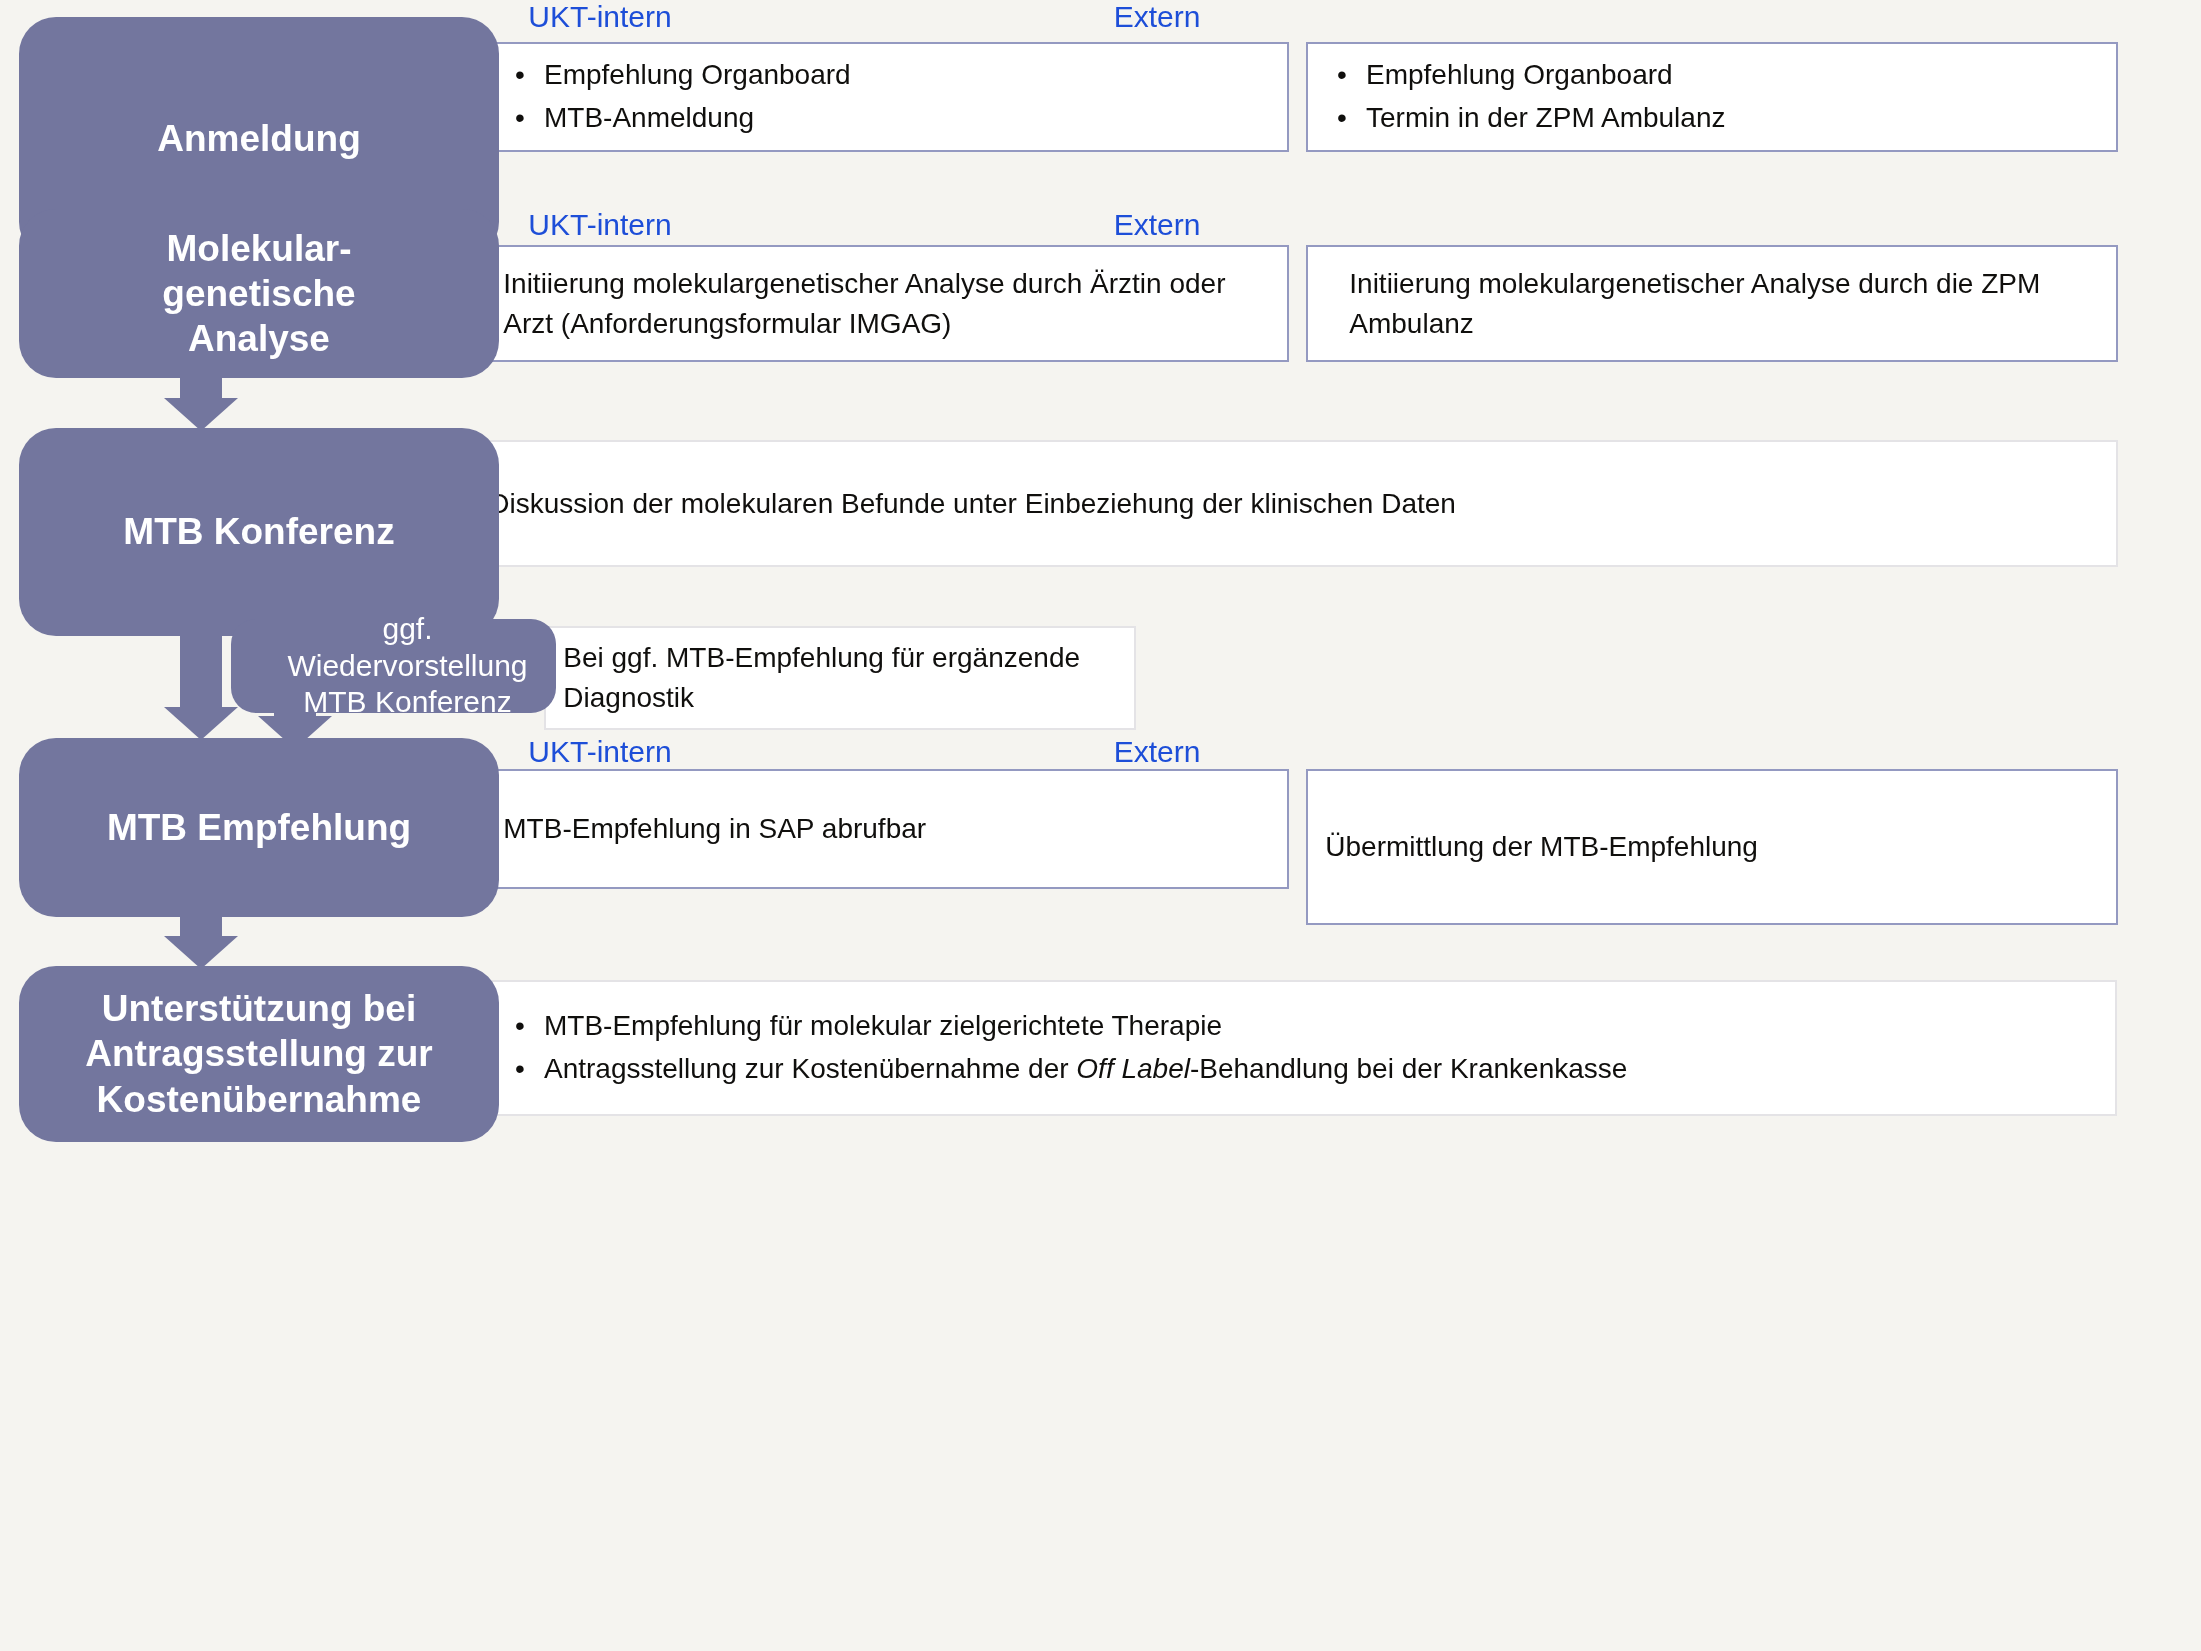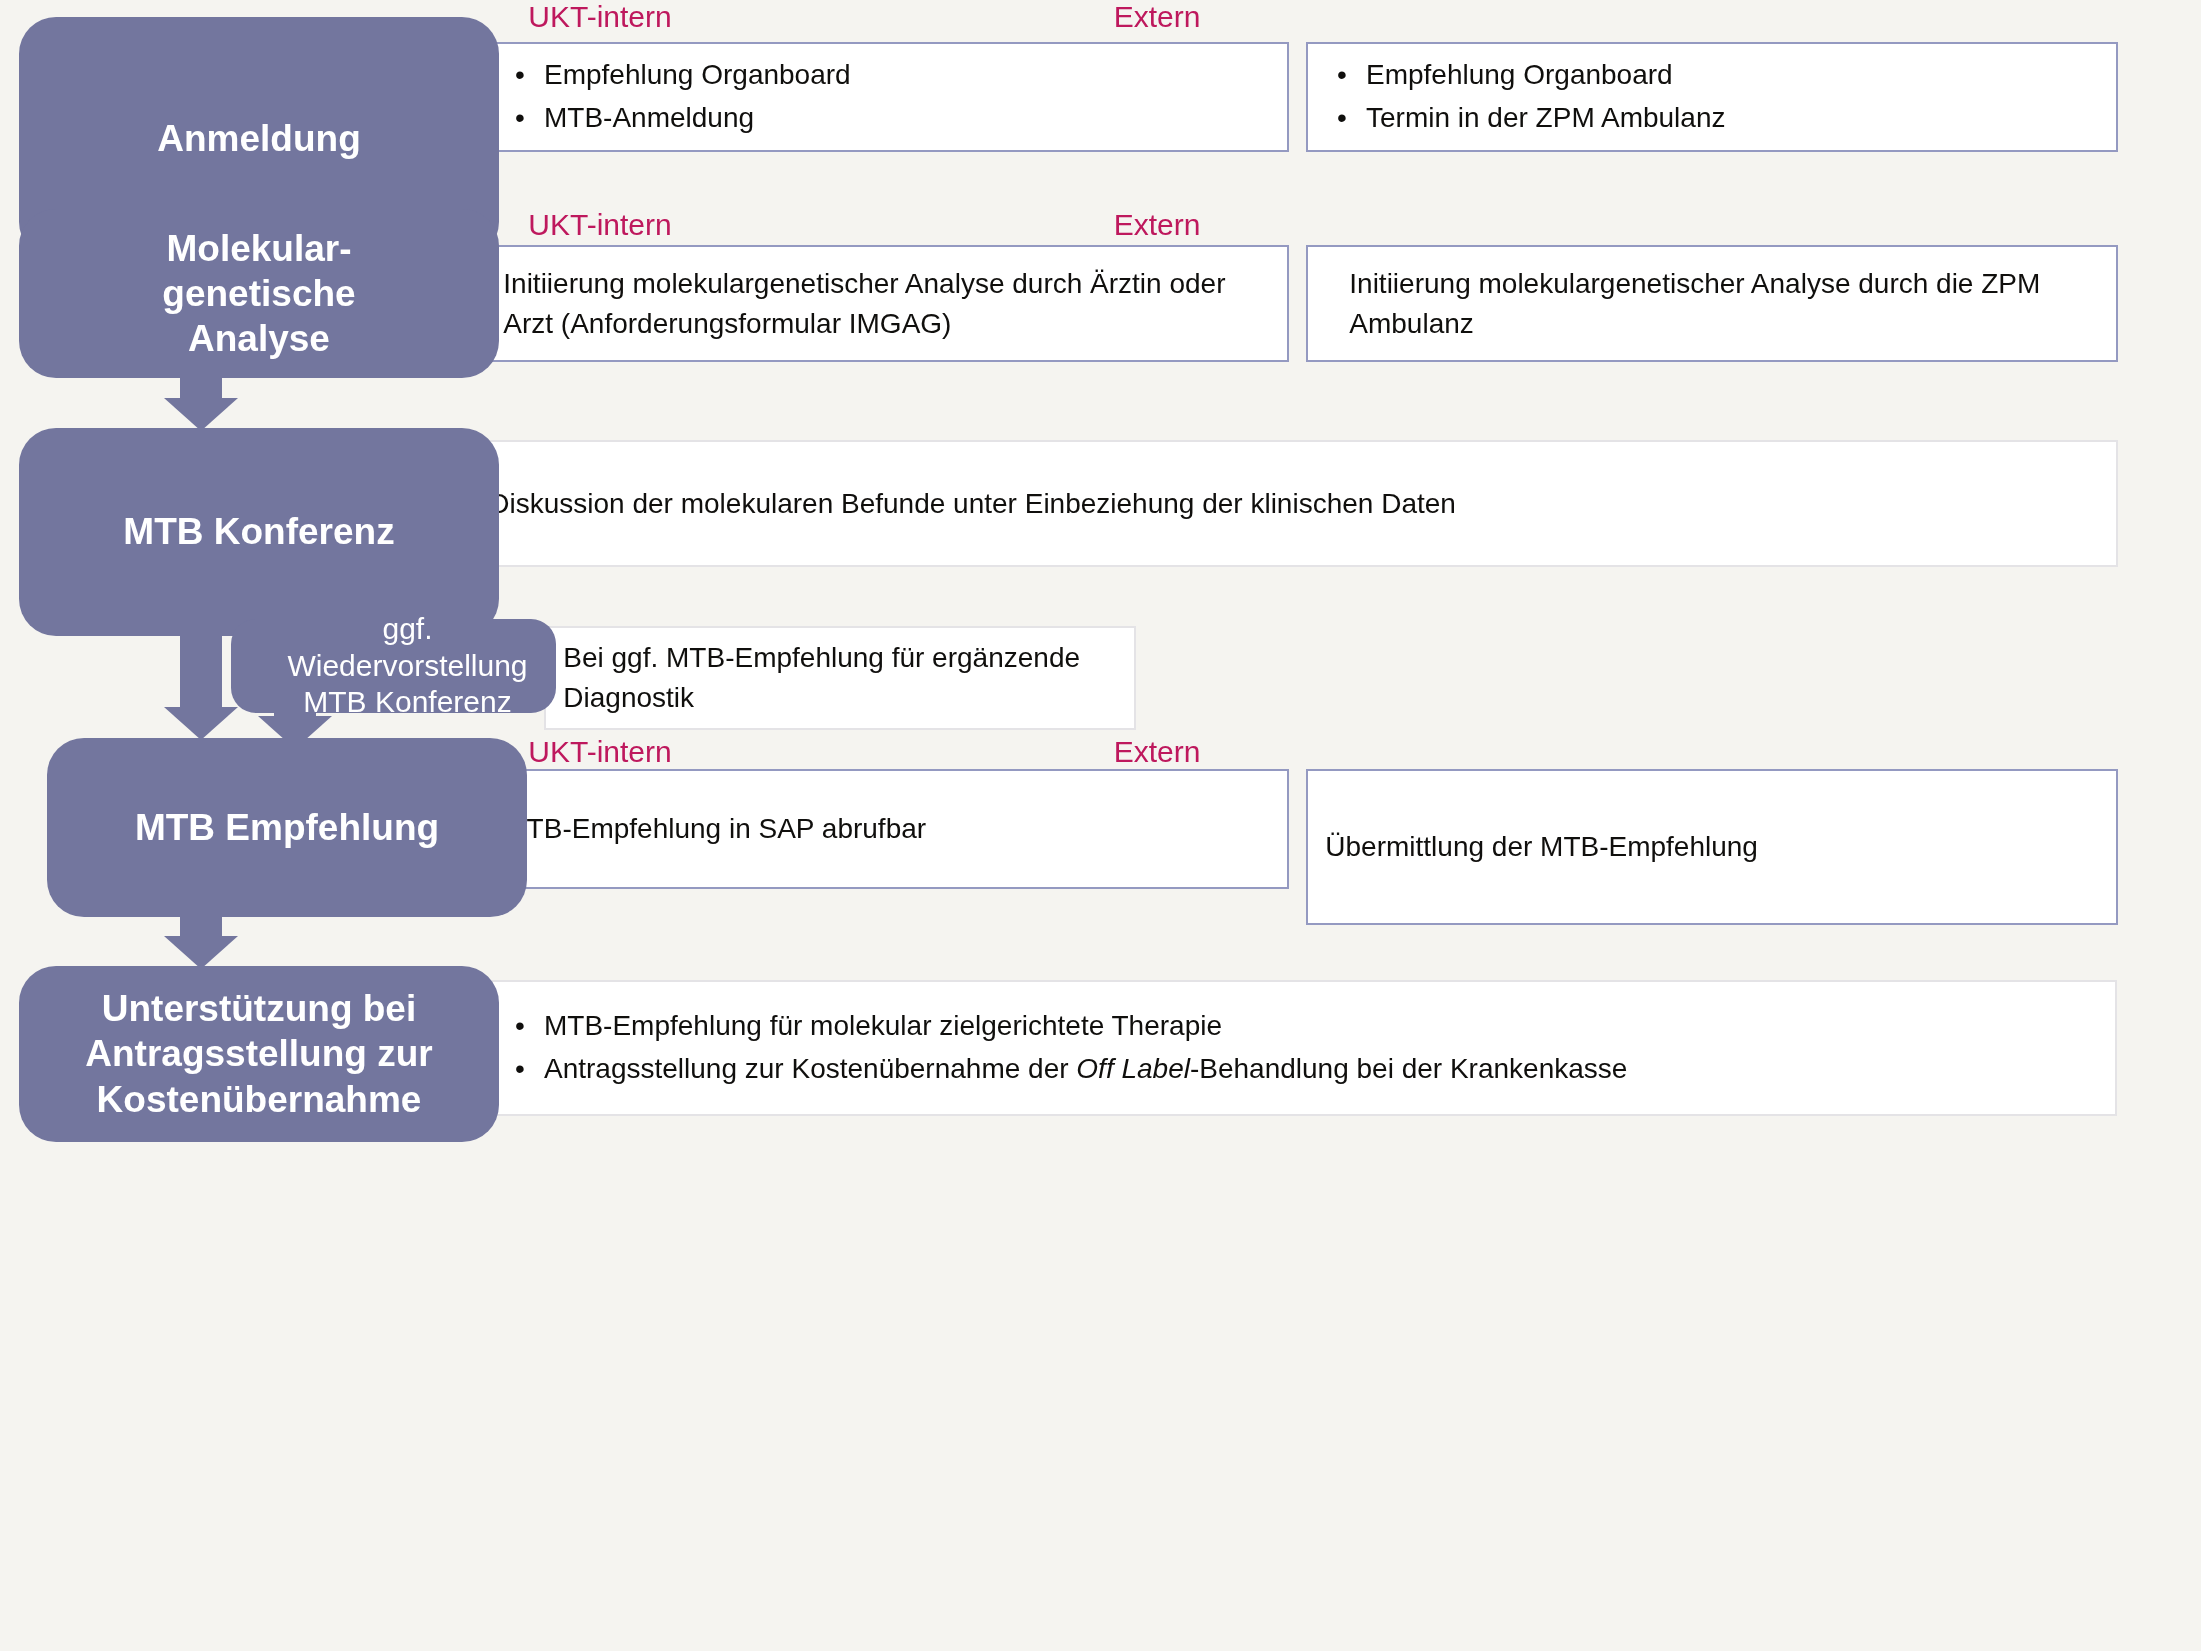--- a/index.html
+++ b/index.html
@@ -55,21 +55,21 @@
     width: 0;
     height: 0;
     border-left: 0 solid transparent;
     border-right: 0 solid transparent;
     border-top: 0 solid #73769e;
   }
 
   
   .col-caption {
     position: absolute;
-    color: #be185d;
+    color: #1d4ed8;
     text-align: center;
     font-size: 30px;
     z-index: 4;
     white-space: nowrap;
   }
 
   
   .panel {
     position: absolute;
     background: #ffffff;
@@ -193,21 +193,21 @@
   </div>
 
   <div class="arrow" style="left:238px; top:699px; width:113px; height:50px;">
     <div class="stem" style="width:42px; height:21px;"></div>
     <div class="head" style="top:17.3px; border-left-width:37px; border-right-width:37px; border-top-width:33px;"></div>
   </div>
 
   <div class="col-caption" style="left:331px; top:735px; width:538px;">UKT-intern</div>
   <div class="col-caption" style="left:884px; top:735px; width:546px;">Extern</div>
 
-  <div class="stage" style="left:19px; top:738px; width:480px; height:179px; font-size:37px;margin-left:28px;">
+  <div class="stage" style="left:19px; top:738px; width:480px; height:179px; font-size:37px;">
     <span class="stage-label">MTB Empfehlung</span>
   </div>
 
   <div class="panel" style="left:484px; top:769px; width:805px; height:120px;">
     <div class="ptext">MTB-Empfehlung in SAP abrufbar</div>
   </div>
 
   <div class="panel" style="left:1306px; top:769px; width:812px; height:156px;">
     <div class="ptext">Übermittlung der MTB-Empfehlung</div>
   </div>

